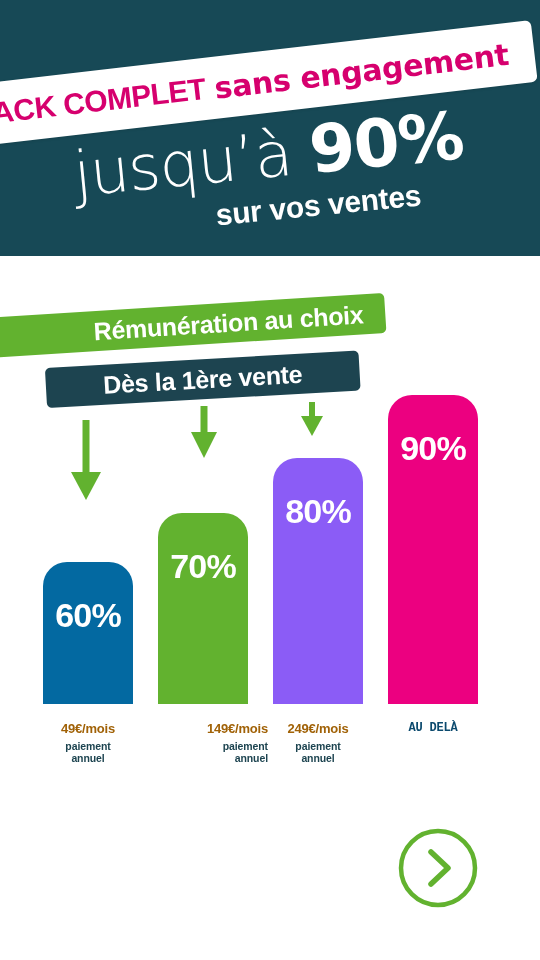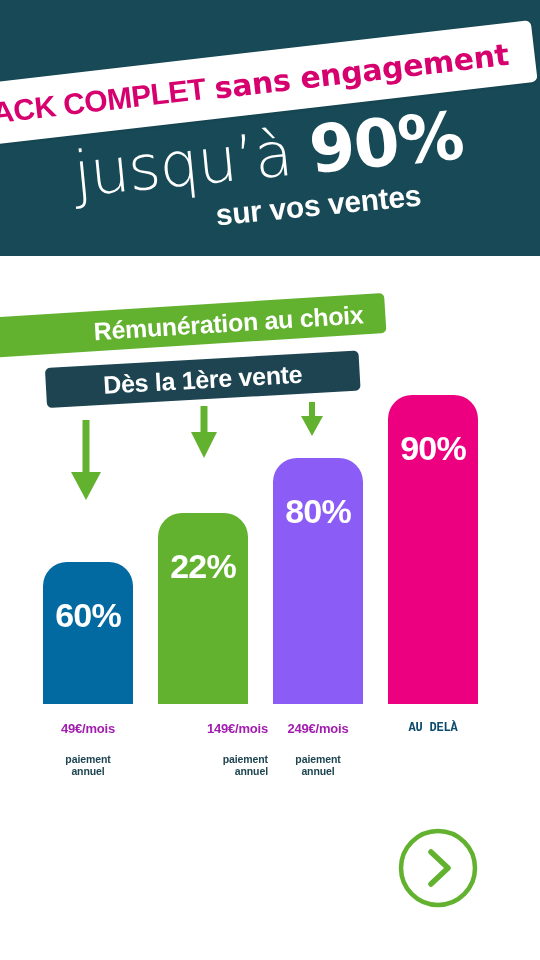--- a/index.html
+++ b/index.html
@@ -154,29 +154,29 @@
     position:absolute;
     top:466px;
     width:130px;
     text-align:center;
     line-height:1.15;
   }
   .caption .cap-main {
     display:block;
     font-size:13px;
     font-weight:bold;
-    color:#a21caf;
+    color:#a16207;
     letter-spacing:-0.2px;
   }
   .caption .cap-sub {
     display:block;
     font-size:10.5px;
     font-weight:bold;
     color:#1D4450;
-    margin-top:16px;
+    margin-top:3px;
     letter-spacing:-0.1px;
   }
   .caption.c1 { left:23px; }
   .caption.c2 { left:138px;text-align:right; }
   .caption.c3 { left:253px; }
   .caption.c4 { left:368px; }
   .caption.c4 .cap-main,
   .caption.c4 .cap-sub {
     color:#0c4a6e;
     font-size:12px;
@@ -233,21 +233,21 @@
 
     <svg class="arrow" style="left:293px; top:146px;" width="38" height="38" viewBox="0 0 38 38">
       <path d="M19 0 L19 18" stroke="#62B22F" stroke-width="6" fill="none"></path>
       <path d="M8 14 L19 34 L30 14 Z" fill="#62B22F"></path>
     </svg>
 
     <div class="bar b1">
       <span class="bar-value">60%</span>
     </div>
     <div class="bar b2">
-      <span class="bar-value">22%</span>
+      <span class="bar-value">70%</span>
     </div>
     <div class="bar b3">
       <span class="bar-value">80%</span>
     </div>
     <div class="bar b4">
       <span class="bar-value">90%</span>
     </div>
 
     <div class="caption c1">
       <span class="cap-main">49€/mois</span>

